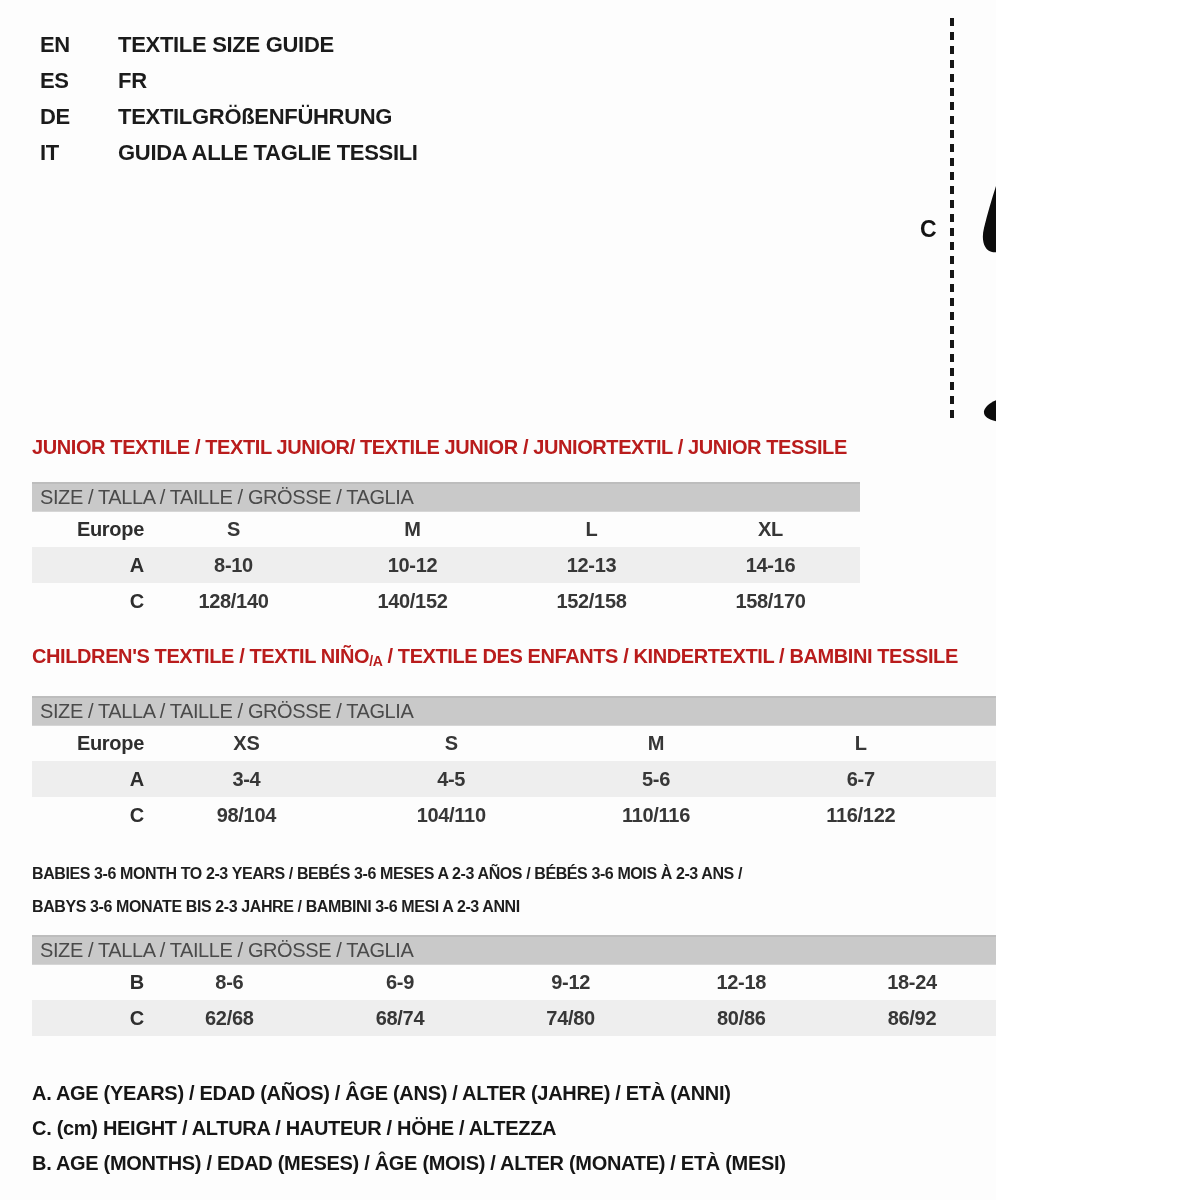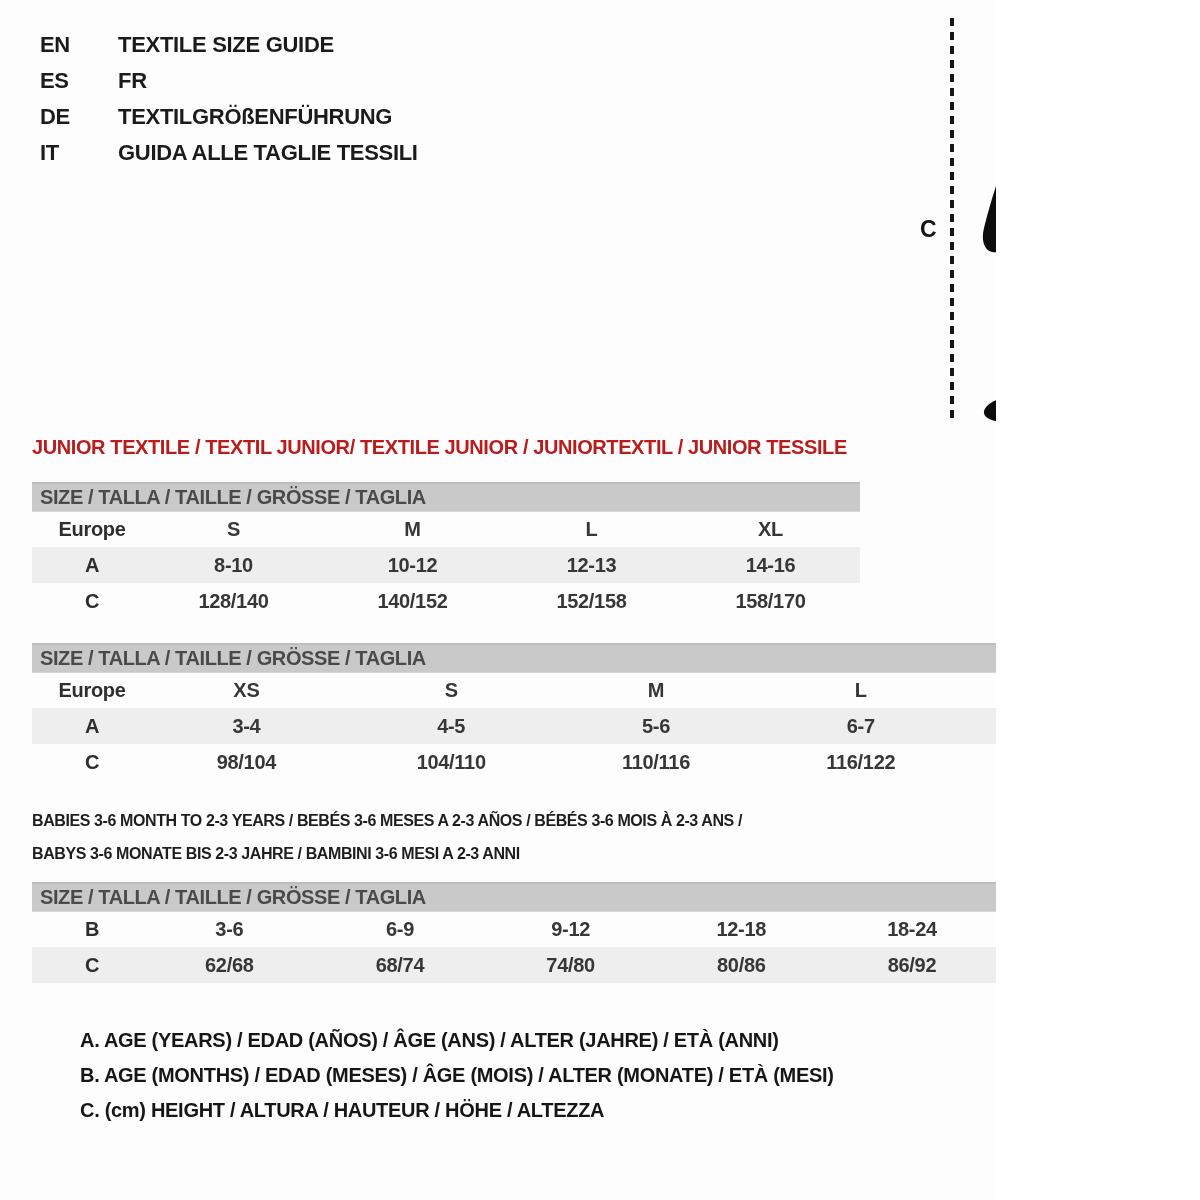--- a/index.html
+++ b/index.html
@@ -31,34 +31,34 @@
   .section-title { font-size:20px; line-height:22px; letter-spacing:-0.4px; color:#b91c1c; white-space:nowrap; }
   .section-title .sub { font-size:14px; vertical-align:-3px; }
 
   table { border-collapse:collapse; table-layout:fixed; }
   .tbl-junior { width:828px; margin-top:24px; }
   .tbl-wide   { width:1136px; margin-top:24px; }
 
   .size-bar th {
     background:#c9c9c9; border-top:2px solid #bdbdbd; border-bottom:1px solid #d6d6d6;
     height:28px; text-align:left; padding-left:8px;
-    font-size:20px; letter-spacing:-0.4px; color:#4a4a4a; font-weight:bold; white-space:nowrap;
+    font-size:20px; letter-spacing:-0.4px; color:#4a4a4a; font-weight:normal; white-space:nowrap;
   }
   td {
     height:36px; font-size:20px; letter-spacing:-0.3px; color:#373737;
     text-align:center; vertical-align:middle; font-weight:bold; white-space:nowrap;
   }
-  td.row-label { text-align:center; padding-left:8px; color:#2e2e2e; }
+  td.row-label { text-align:right; padding-left:8px; color:#2e2e2e; }
   tr.alt td { background:#eeeeee; }
 
   .babies-title { margin-top:24px; }
   .babies-title div { font-size:16px; line-height:33px; letter-spacing:-0.4px; white-space:nowrap; }
   .babies-title + table { margin-top:12px; }
 
-  .legend { margin-top:40px;margin-left:48px; }
+  .legend { margin-top:40px; }
   .legend div { font-size:20px; line-height:35px; letter-spacing:-0.3px; color:#161616; white-space:nowrap; }
 </style>
 </head>
 <body>
 
 <div class="page">
 
   <div class="langs">
     <span>EN</span>
     <span>TEXTILE SIZE GUIDE</span>
@@ -122,20 +122,21 @@
       <tr>
         <td class="row-label">C</td>
         <td>128/140</td>
         <td>140/152</td>
         <td>152/158</td>
         <td>158/170</td>
       </tr>
     </tbody>
       </table>
 
+    <div class="section-title" style="margin-top:26px"><span>CHILDREN'S TEXTILE / TEXTIL NIÑO</span><span class="sub">/A</span><span> / TEXTILE DES ENFANTS / KINDERTEXTIL / BAMBINI TESSILE</span></div>
     <table class="tbl-wide">
       <colgroup>
           <col style="width:112px">
           <col>
           <col>
           <col>
           <col>
           <col>
         </colgroup>
       <tbody>
@@ -182,39 +183,39 @@
           <col>
           <col>
           <col>
         </colgroup>
       <tbody>
           <tr class="size-bar">
         <th colspan="7">SIZE / TALLA / TAILLE / GRÖSSE / TAGLIA</th>
       </tr>
       <tr>
         <td class="row-label">B</td>
-        <td>3-6</td>
+        <td>8-6</td>
         <td>6-9</td>
         <td>9-12</td>
         <td>12-18</td>
         <td>18-24</td>
         <td>24-36</td>
       </tr>
       <tr class="alt">
         <td class="row-label">C</td>
         <td>62/68</td>
         <td>68/74</td>
         <td>74/80</td>
         <td>80/86</td>
         <td>86/92</td>
         <td>92/98</td>
       </tr>
     </tbody>
       </table>
 
     <div class="legend">
       <div>A. AGE (YEARS) / EDAD (AÑOS) / ÂGE (ANS) / ALTER (JAHRE) / ETÀ (ANNI)</div>
+      <div>C. (cm) HEIGHT / ALTURA / HAUTEUR / HÖHE / ALTEZZA</div>
       <div>B. AGE (MONTHS) / EDAD (MESES) / ÂGE (MOIS) / ALTER (MONATE) / ETÀ (MESI)</div>
-      <div>C. (cm) HEIGHT / ALTURA / HAUTEUR / HÖHE / ALTEZZA</div>
     </div>
 
   </div>
 </div>
 
 </body></html>

